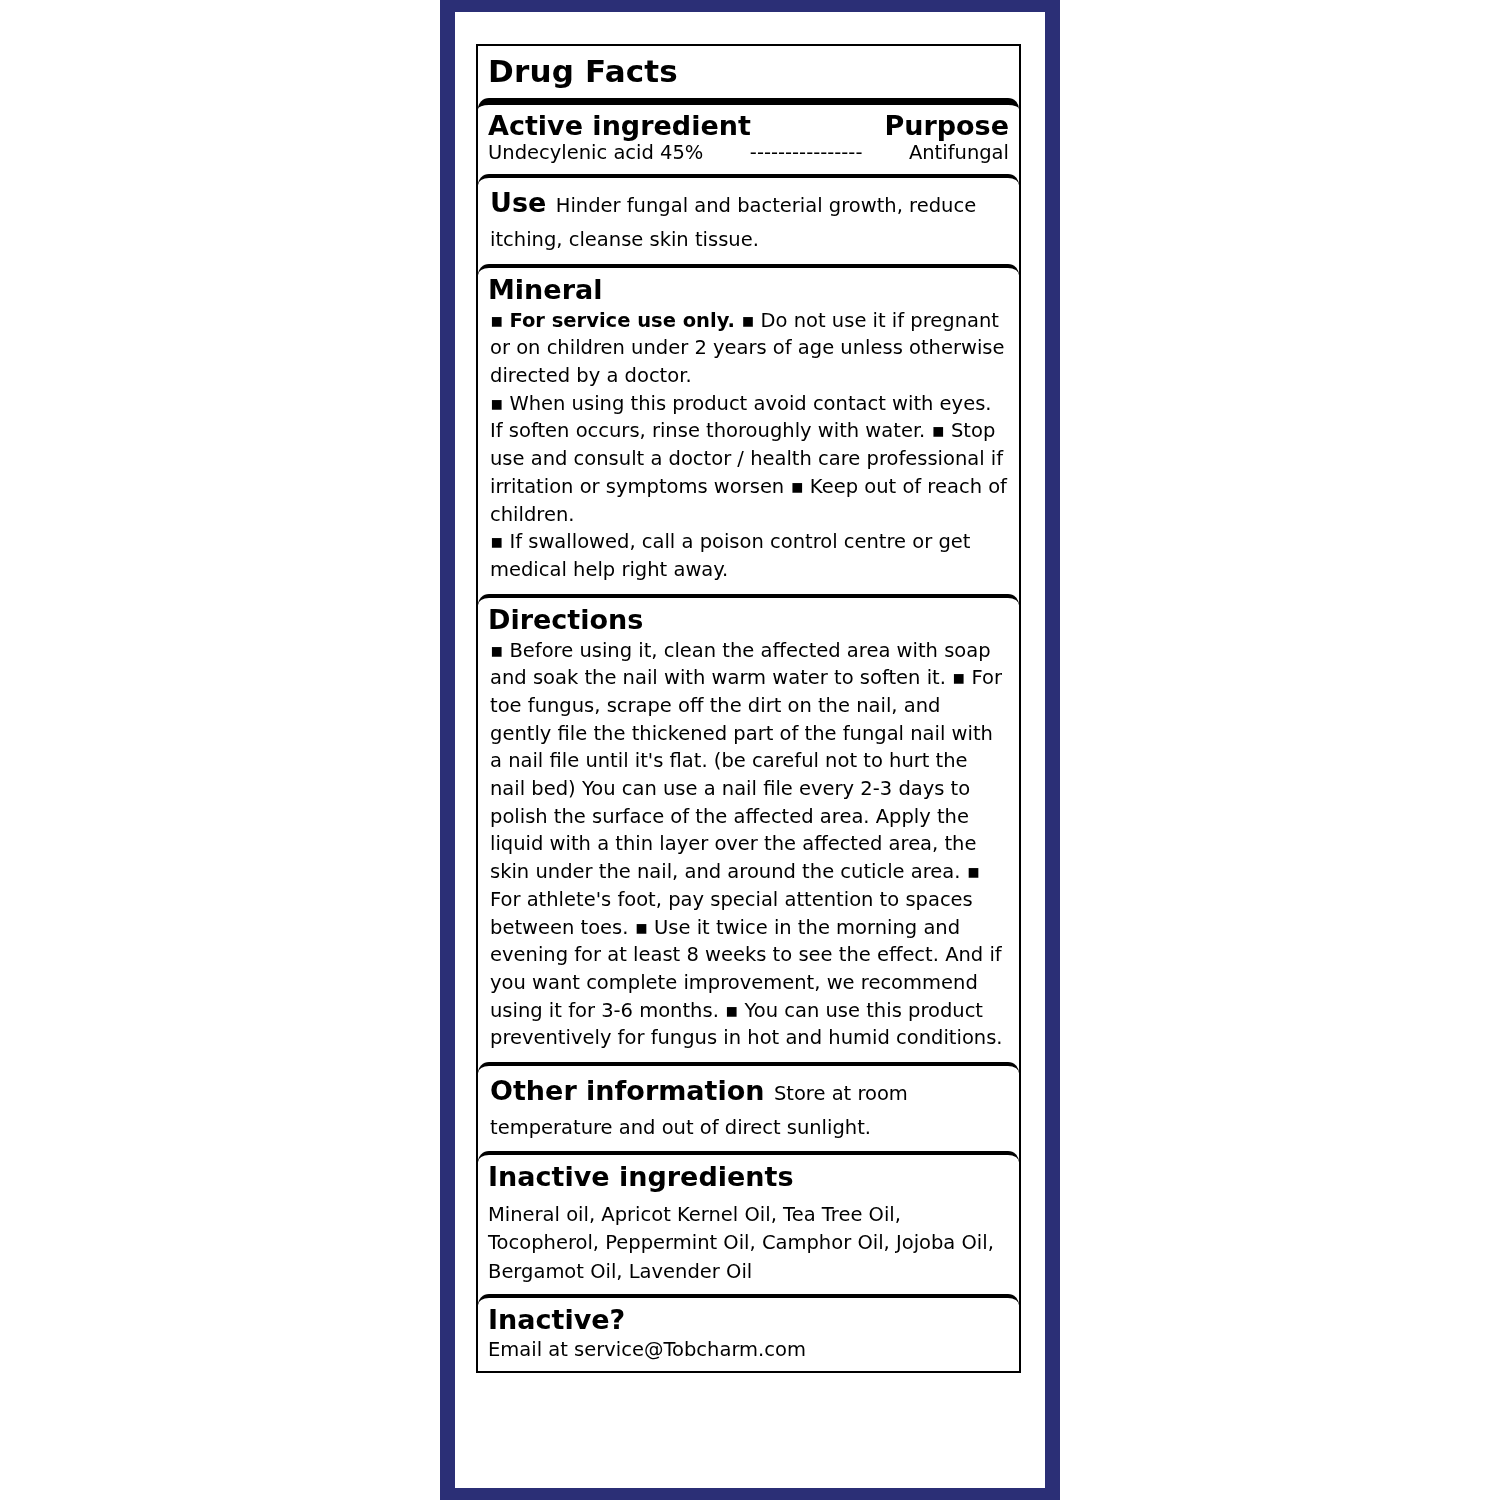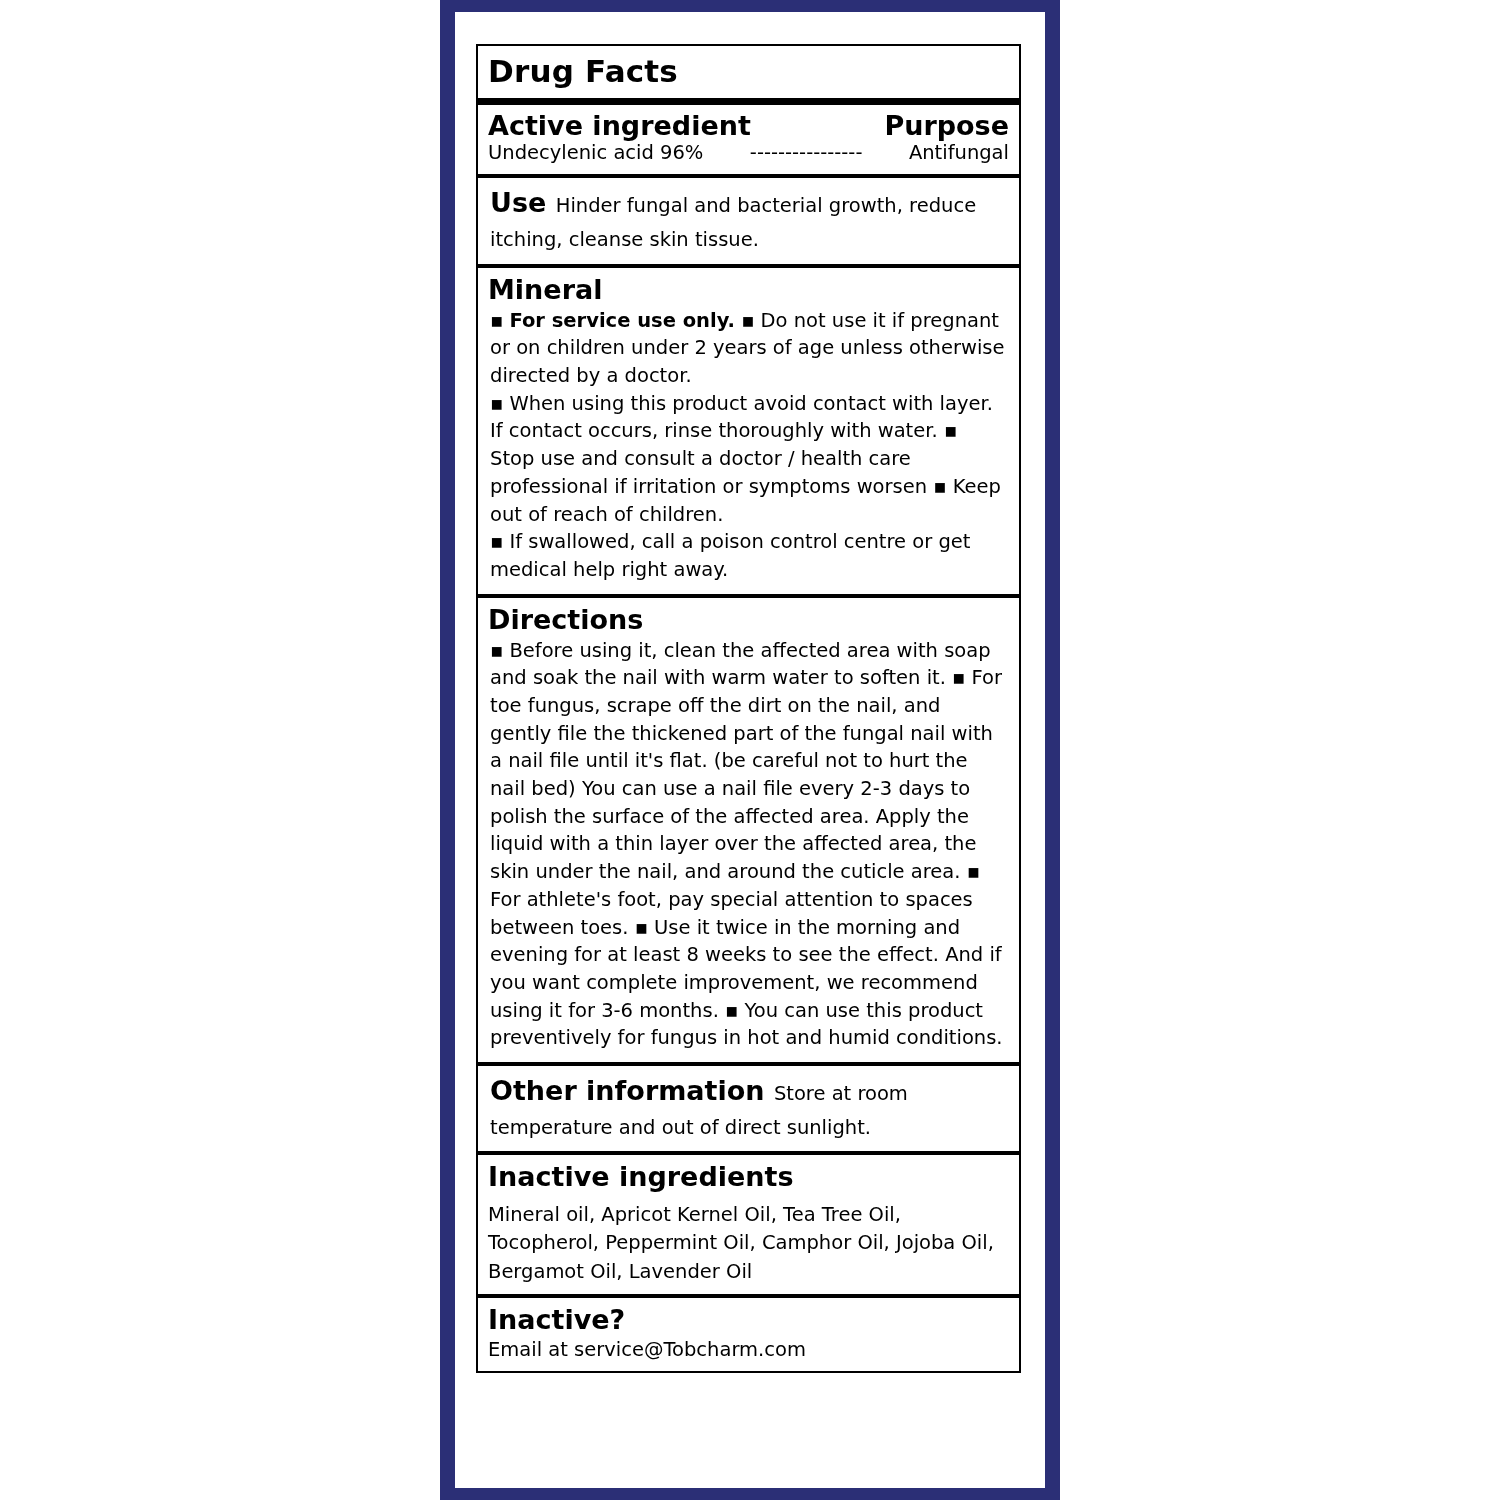--- a/index.html
+++ b/index.html
@@ -46,20 +46,21 @@
     left: 476px;
     top: 44px;
     width: 545px;
     box-sizing: border-box;
     border: 2.5px solid #000;
     background: #ffffff;
   }
   .dfl .sec {
     box-sizing: border-box;
     padding: 6px 10px 8px 10px;
+    border-radius: 11px;
   }
   .rule-thick { border-top: 7px solid #000; }
   .rule-mid { border-top: 4px solid #000; }
 
   .title {
     font-size: 31px;
     font-weight: bold;
     letter-spacing: 0.2px;
     padding: 9px 10px 10px 10px;
     line-height: 1.05;
@@ -124,42 +125,42 @@
   <div class="dfl">
 
     <div class="title">Drug Facts</div>
 
     <div class="sec rule-thick">
       <div class="hdr-row">
         <span>Active ingredient</span>
         <span>Purpose</span>
       </div>
       <div class="ai-line">
-        <span>Undecylenic acid 96%</span>
+        <span>Undecylenic acid 45%</span>
         <span class="dots">----------------</span>
         <span>Antifungal</span>
       </div>
     </div>
 
     <div class="sec rule-mid">
       <p class="sec-head-inline">
         <span>Use</span>
         <span class="inline-body">Hinder fungal and bacterial growth, reduce itching, cleanse skin tissue.</span>
       </p>
     </div>
 
     <div class="sec rule-mid">
       <div class="sec-head">Mineral</div>
       <p class="body-txt">
         <span class="bullet">▪</span>
         <span class="bold">For service use only.</span>
         <span class="bullet">▪</span>
         <span>Do not use it if pregnant or on children under 2 years of age unless otherwise directed by a doctor.</span><br>
         <span class="bullet">▪</span>
-        <span>When using this product avoid contact with layer. If contact occurs, rinse thoroughly with water.</span>
+        <span>When using this product avoid contact with eyes. If soften occurs, rinse thoroughly with water.</span>
         <span class="bullet">▪</span>
         <span>Stop use and consult a doctor / health care professional if irritation or symptoms worsen</span>
         <span class="bullet">▪</span>
         <span>Keep out of reach of children.</span><br>
         <span class="bullet">▪</span>
         <span>If swallowed, call a poison control centre or get medical help right away.</span>
       </p>
     </div>
 
     <div class="sec rule-mid">

